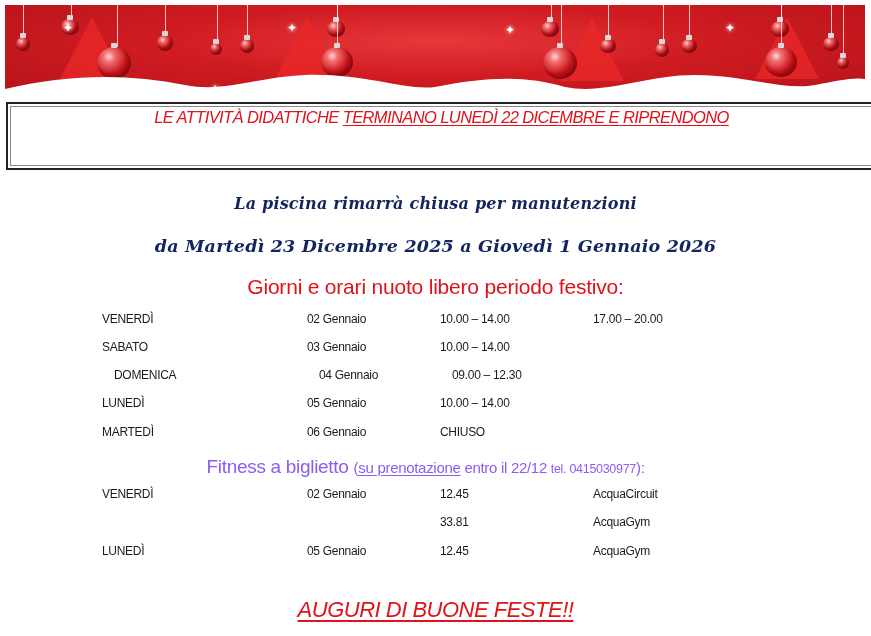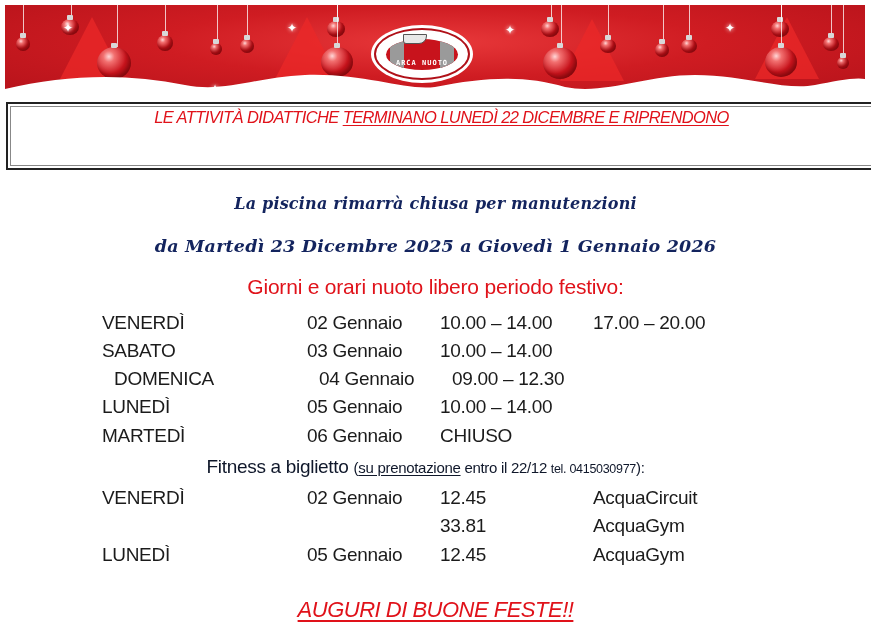--- a/index.html
+++ b/index.html
@@ -81,32 +81,32 @@
 
   
   .heading {
     position: absolute; left: 0; width: 871px; text-align: center;
     color: #e0121a; font-size: 21px; top: 275px; letter-spacing: -0.2px;
   }
 
   
   .row {
     position: absolute; left: 0; width: 792px; height: 20px;
-    font-size: 19px; color: #1b1b1b; letter-spacing: -0.3px;
+    font-size: 12px; color: #1b1b1b; letter-spacing: -0.3px;
   }
   .row span { position: absolute; top: 0; white-space: nowrap; }
   .c-day { left: 102px; }
   .c-date { left: 307px; }
   .c-time { left: 440px; }
   .c-extra { left: 593px; }
 
   
   .fitness {
     position: absolute; left: 0; width: 851px; text-align: center; top: 456px;
-    color: #0f172a; white-space: nowrap; letter-spacing: -0.3px;
+    color: #8b5cf6; white-space: nowrap; letter-spacing: -0.3px;
   }
   .fitness .big { font-size: 19px; }
   .fitness .small { font-size: 15px; }
   .fitness .tiny { font-size: 12.5px; }
 
   
   .auguri {
     position: absolute; left: 0; width: 871px; text-align: center; top: 597px;
     color: #e0121a; font-style: italic; font-size: 22px; letter-spacing: -0.5px;
     text-decoration: underline; text-underline-offset: 3px;
@@ -161,28 +161,20 @@
   <span class="sparkle" style="left:282px; top:17px;">✦</span>
   <span class="sparkle" style="left:500px; top:19px;">✦</span>
   <span class="sparkle" style="left:720px; top:17px;">✦</span>
   <span class="sparkle" style="left:205px; top:78px;">✦</span>
   <span class="sparkle" style="left:652px; top:80px;">✦</span>
 
   <svg class="snow" viewBox="0 0 860 34" preserveAspectRatio="none">
     <path d="M0,26 C60,12 120,10 180,22 C220,30 250,14 300,12 C360,10 400,28 430,24 C480,14 520,12 560,24 C600,32 640,12 690,12 C740,12 780,28 810,22 C830,18 850,14 860,16 L860,34 L0,34 Z" fill="#ffffff"></path>
   </svg>
 
-  <div class="logo">
-    <div class="ring">
-      <div class="stripe" style="left:4px;"></div>
-      <div class="stripe" style="left:54px;"></div>
-    </div>
-    <div class="boat"></div>
-    <div class="logo-text">ARCA NUOTO</div>
-  </div>
 </div>
 
 <div class="notice">
   <div class="line line1">
     <span>LE ATTIVITÀ DIDATTICHE </span><span class="u">TERMINANO LUNEDÌ 22 DICEMBRE E RIPRENDONO</span>
   </div>
 </div>
 
 <div class="script script1">La piscina rimarrà chiusa per manutenzioni</div>
 <div class="script script2">da Martedì 23 Dicembre 2025 a Giovedì 1 Gennaio 2026</div>

